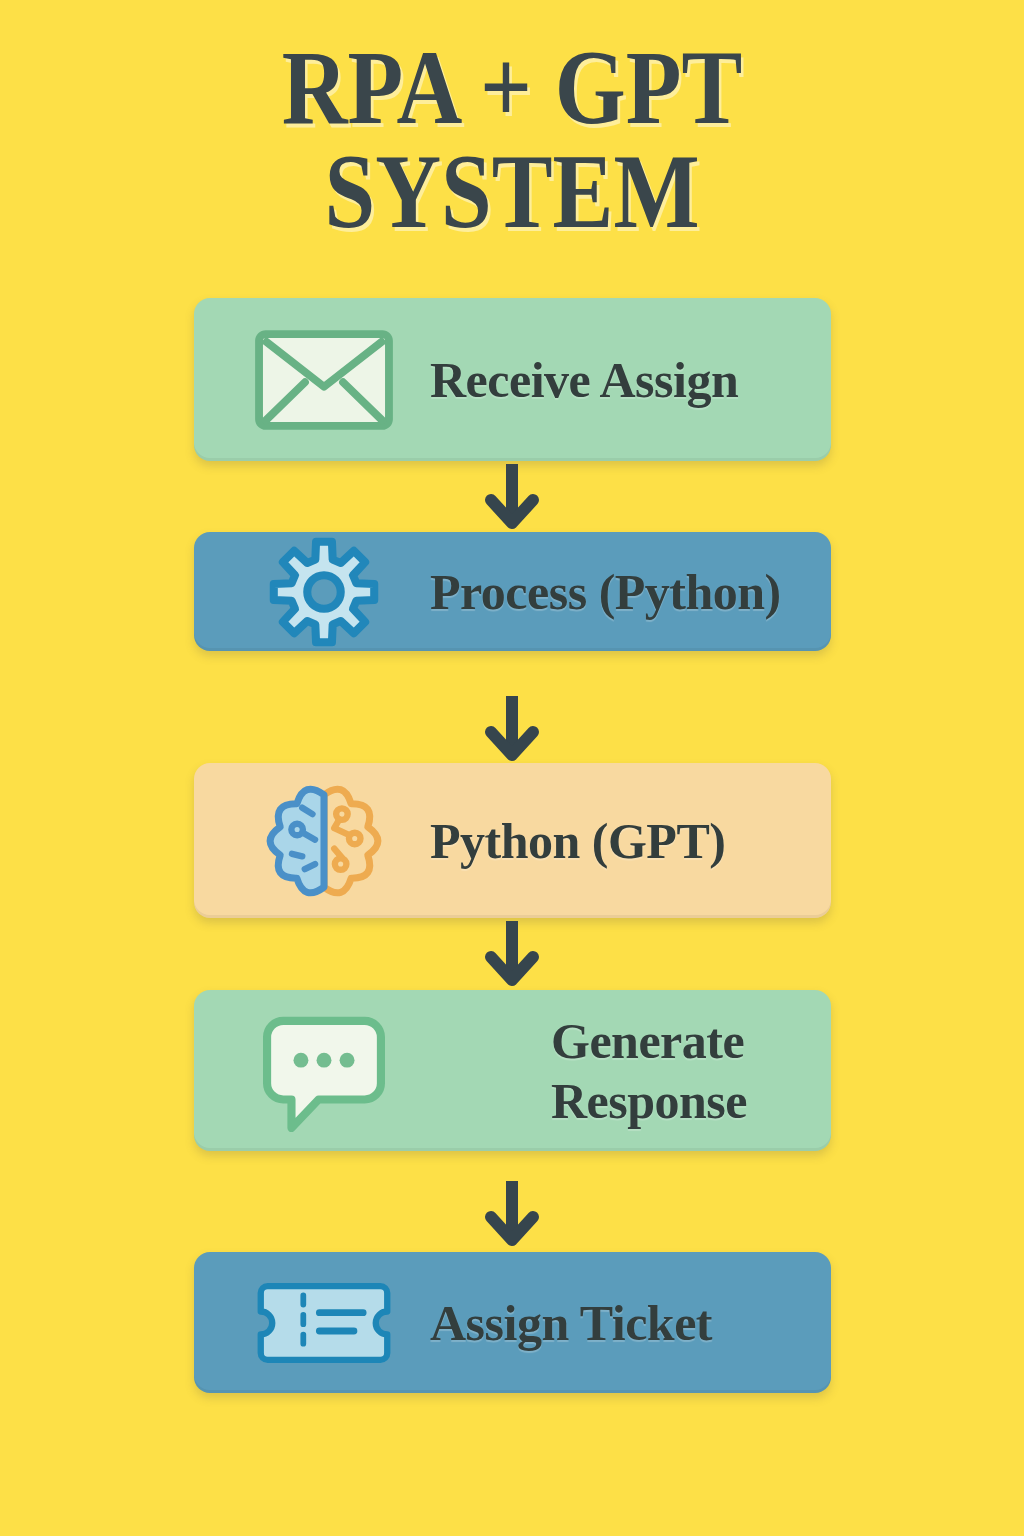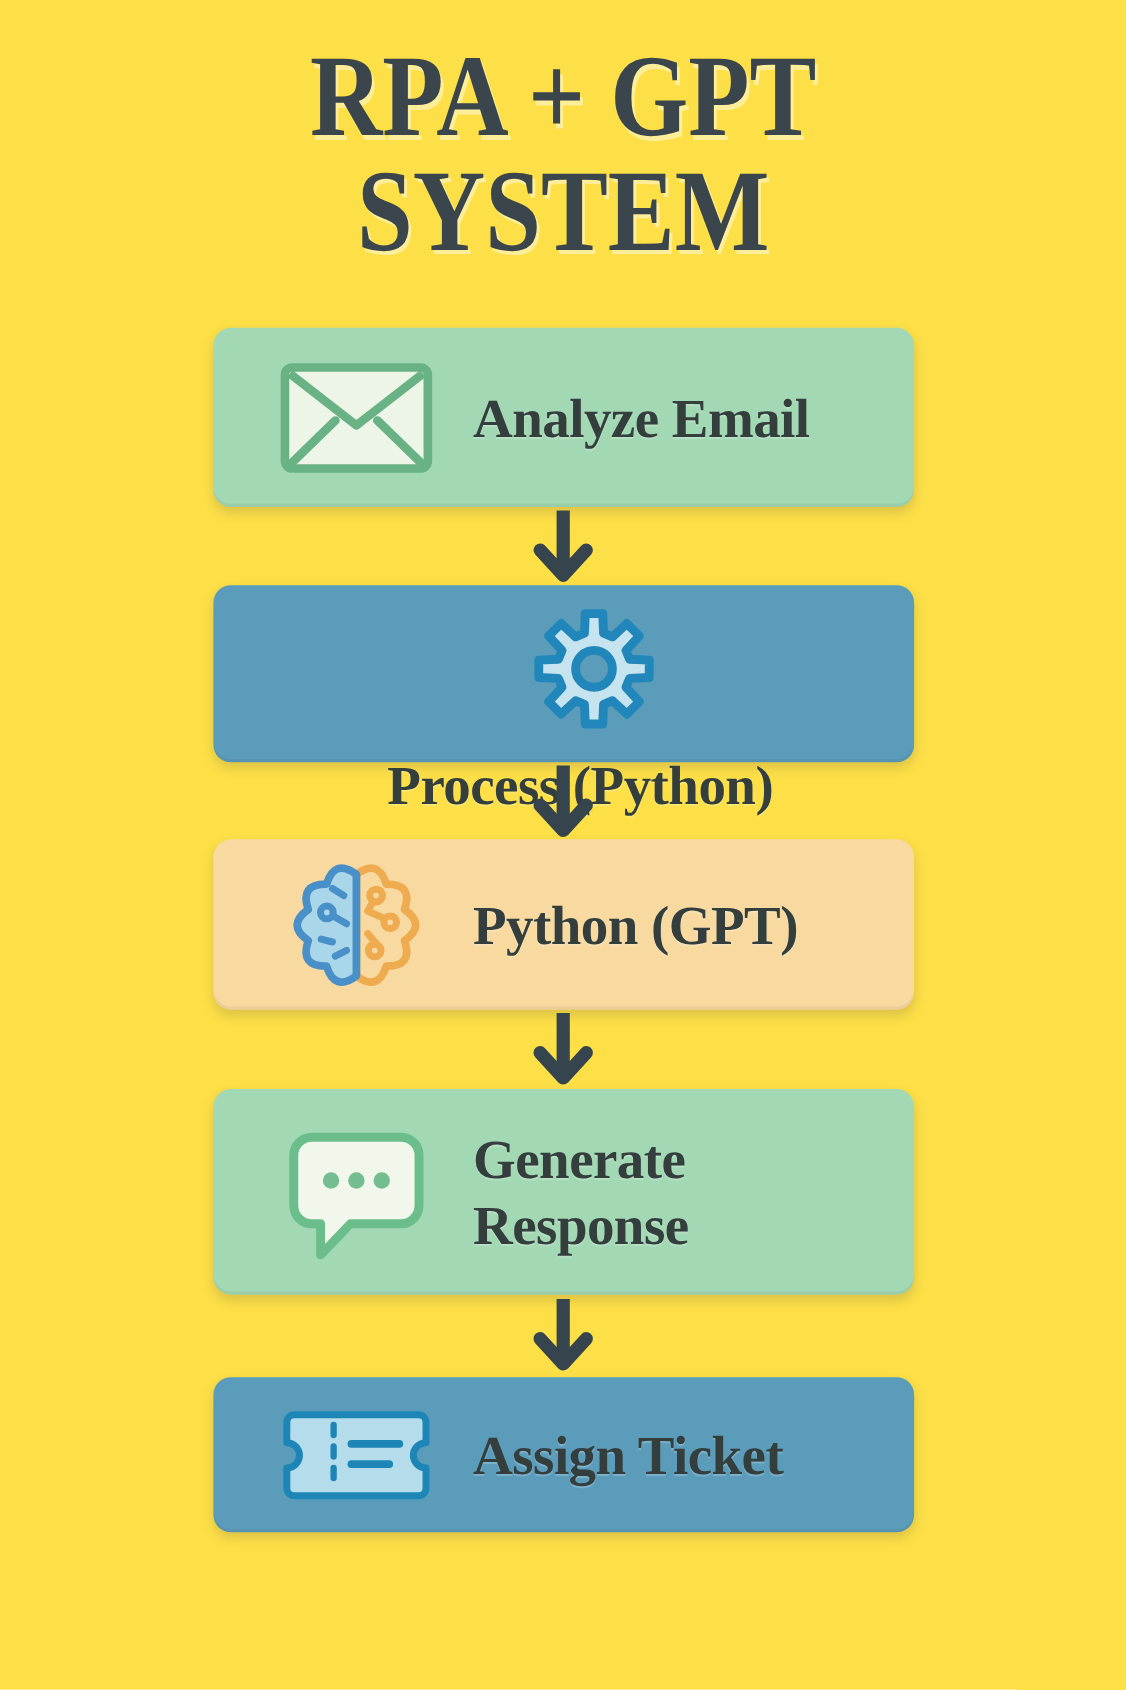--- a/index.html
+++ b/index.html
@@ -32,23 +32,23 @@
     width: 637px;
     border-radius: 16px;
     display: flex;
     align-items: center;
     box-shadow: 0 5px 10px rgba(105,95,70,0.22), inset 0 -3px 0 rgba(0,0,0,0.05);
   }
   .step--green  { background: #a3d8b4; }
   .step--blue   { background: #5b9cbb; }
   .step--yellow { background: #f8d9a0; }
   .s1 { top: 298px;  height: 163px; }
-  .s2 { top: 532px;  height: 161px; flex-direction: column; }
+  .s2 { top: 532px;  height: 119px; }
   .s3 { top: 763px;  height: 155px; }
-  .s4 { top: 990px;  height: 187px; }
+  .s4 { top: 990px;  height: 161px; justify-content: space-between; }
   .s5 { top: 1252px; height: 141px; }
   .icon {
     margin-left: 54px;
     flex: 0 0 152px;
     width: 152px;
     display: flex;
     justify-content: center;
     align-items: center;
   }
   .label {
@@ -88,21 +88,21 @@
 
   <section class="step step--green s1">
     <span class="icon">
       <svg width="146" height="112" viewBox="0 0 130 100">
         <rect x="7" y="9" width="116" height="82" rx="6" fill="#edf5e7" stroke="#68b285" stroke-width="7"></rect>
         <path d="M11,14 L65,56 L119,14" fill="none" stroke="#68b285" stroke-width="7" stroke-linejoin="round"></path>
         <path d="M13,86 L48,52" fill="none" stroke="#68b285" stroke-width="7" stroke-linecap="round"></path>
         <path d="M117,86 L82,52" fill="none" stroke="#68b285" stroke-width="7" stroke-linecap="round"></path>
       </svg>
     </span>
-    <span class="label">Analyze Email</span>
+    <span class="label">Receive Assign</span>
   </section>
 
   <div class="arrow a1">
     <svg width="60" height="70" viewBox="0 0 60 70">
       <path d="M30,2 L30,59" fill="none" stroke="#36454d" stroke-width="12"></path>
       <path d="M9,38 L30,61 L51,38" fill="none" stroke="#36454d" stroke-width="12" stroke-linejoin="round" stroke-linecap="round"></path>
     </svg>
   </div>
 
   <section class="step step--blue s2">

